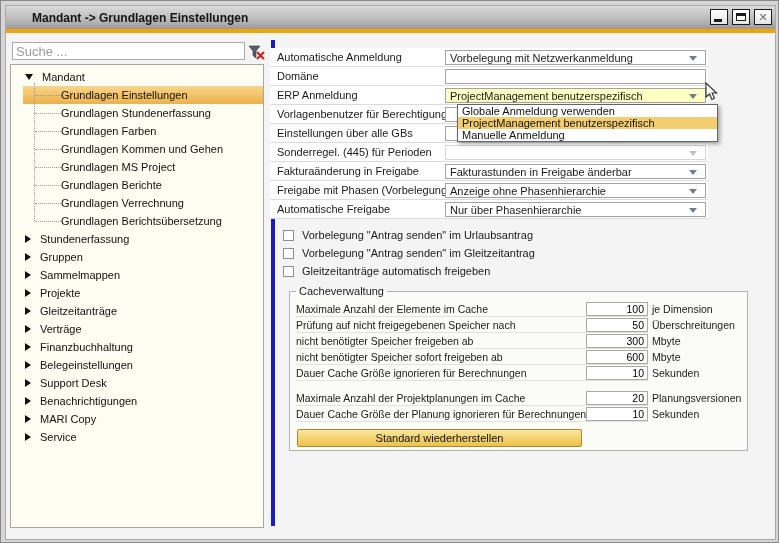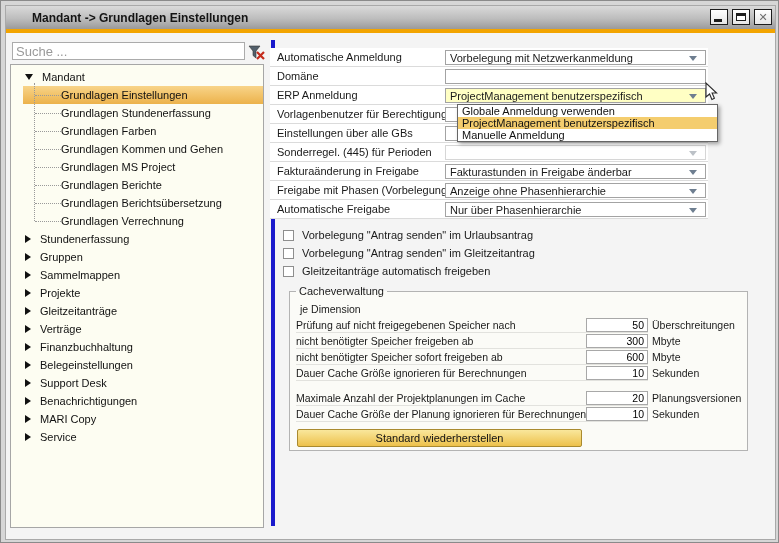--- a/index.html
+++ b/index.html
@@ -154,25 +154,25 @@
       <div class="t-child">
             <span class="h-guide"></span>
             <span class="t-label">Grundlagen MS Project</span>
           </div>
       <div class="t-child">
             <span class="h-guide"></span>
             <span class="t-label">Grundlagen Berichte</span>
           </div>
       <div class="t-child">
             <span class="h-guide"></span>
+            <span class="t-label">Grundlagen Verrechnung</span>
+          </div>
+      <div class="t-child">
+            <span class="h-guide"></span>
             <span class="t-label">Grundlagen Berichtsübersetzung</span>
-          </div>
-      <div class="t-child">
-            <span class="h-guide"></span>
-            <span class="t-label">Grundlagen Verrechnung</span>
           </div>
     </div>
     <div class="t-root">
           <span class="tri-right"></span>
           <span class="t-label">Stundenerfassung</span>
         </div>
     <div class="t-root">
           <span class="tri-right"></span>
           <span class="t-label">Gruppen</span>
         </div>
@@ -297,20 +297,24 @@
   </div>
   <div class="cb-row" style="top:258px">
     <span class="checkbox"></span>
     <span>Gleitzeitanträge automatisch freigeben</span>
   </div>
 
   <fieldset class="cache-fs">
     <legend>Cacheverwaltung</legend>
 
     <div class="cache-row">
+      <div class="cr-main">
+            <span class="cr-label">Maximale Anzahl der Elemente im Cache</span>
+        <input class="cr-input" value="100" style="">
+          </div>
       <span class="cr-suffix">je Dimension</span>
     </div>
     <div class="cache-row">
       <div class="cr-main">
             <span class="cr-label">Prüfung auf nicht freigegebenen Speicher nach</span>
         <input class="cr-input" value="50" style="">
           </div>
       <span class="cr-suffix">Überschreitungen</span>
     </div>
     <div class="cache-row">

